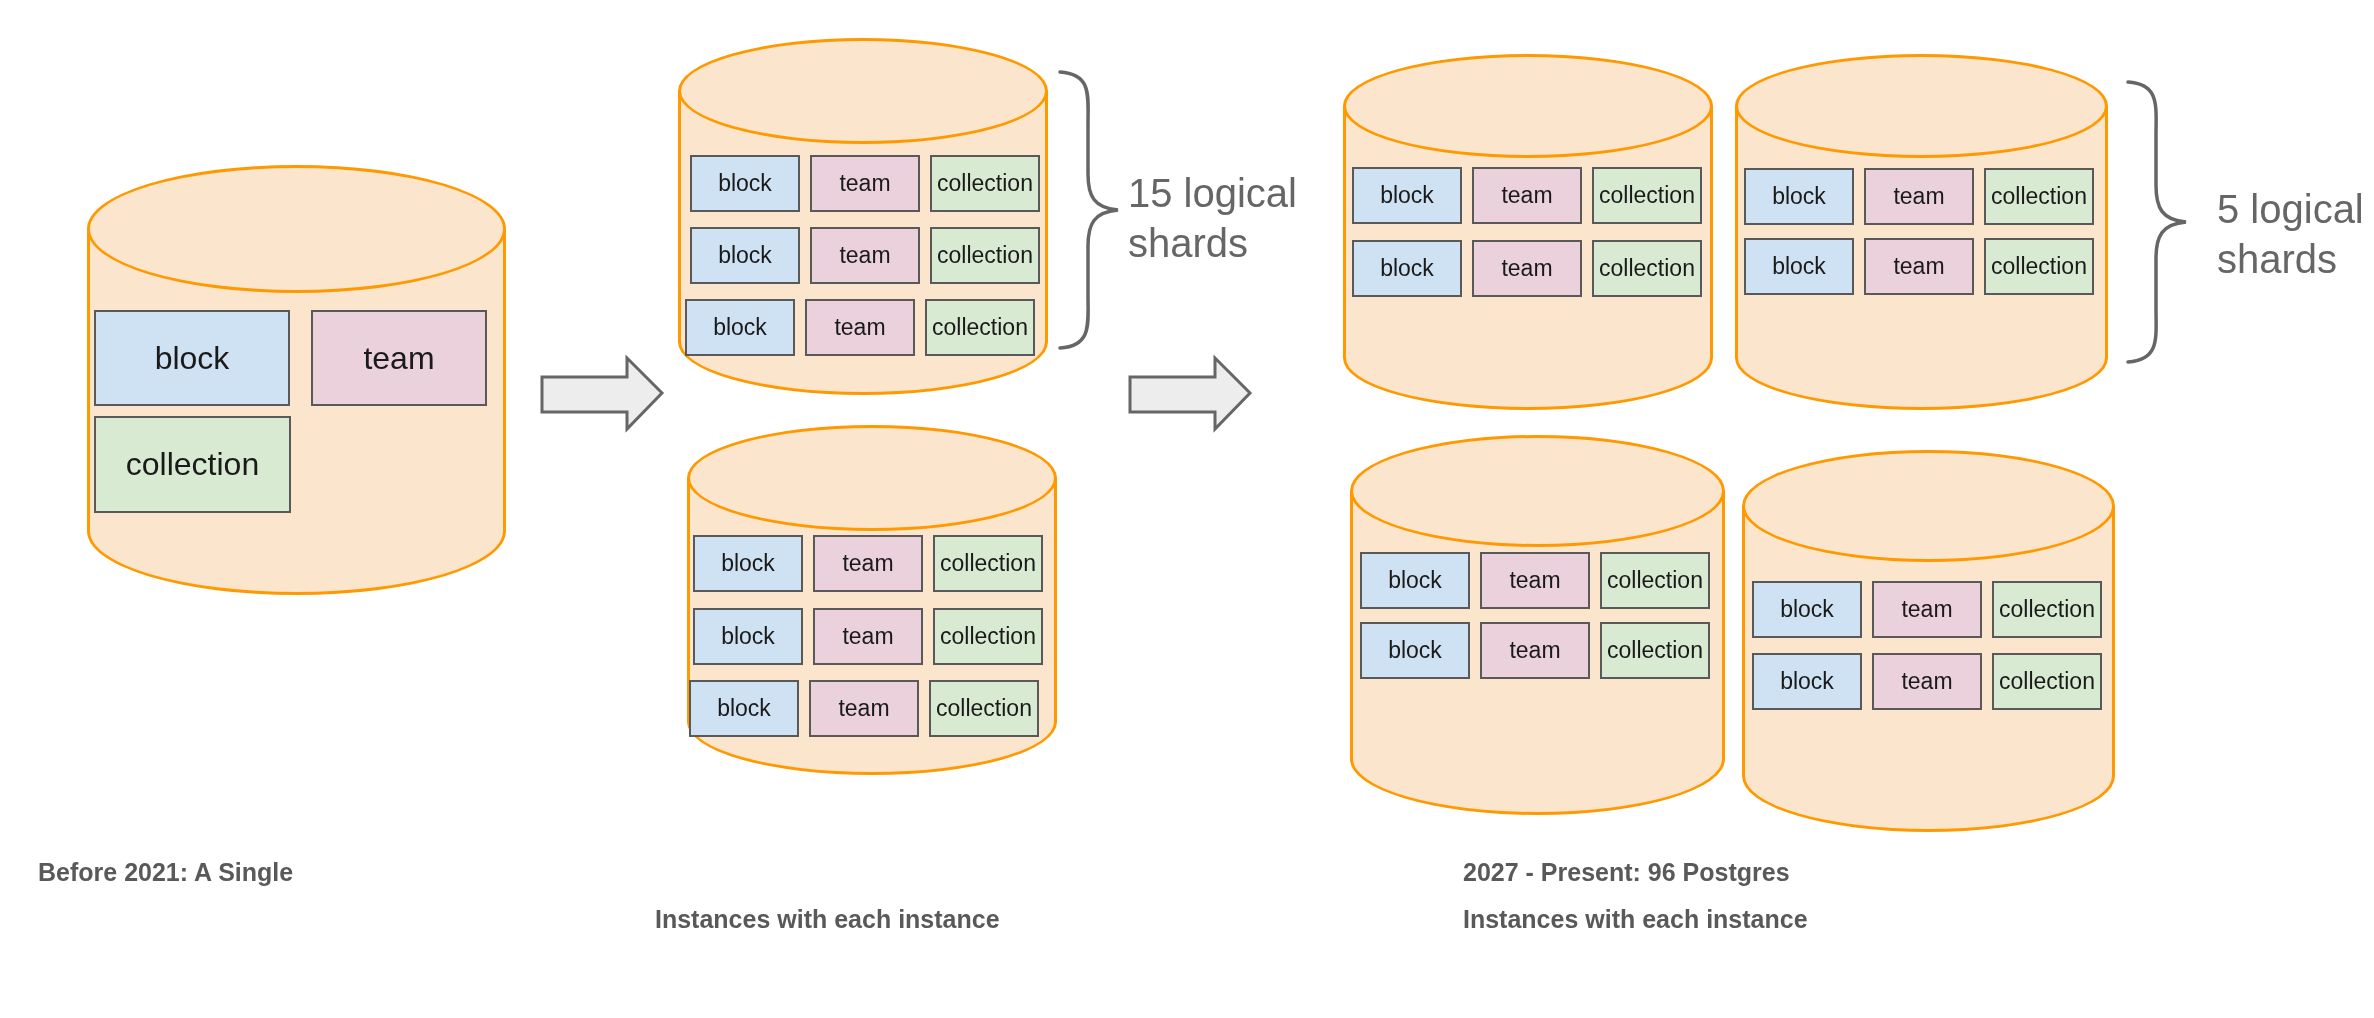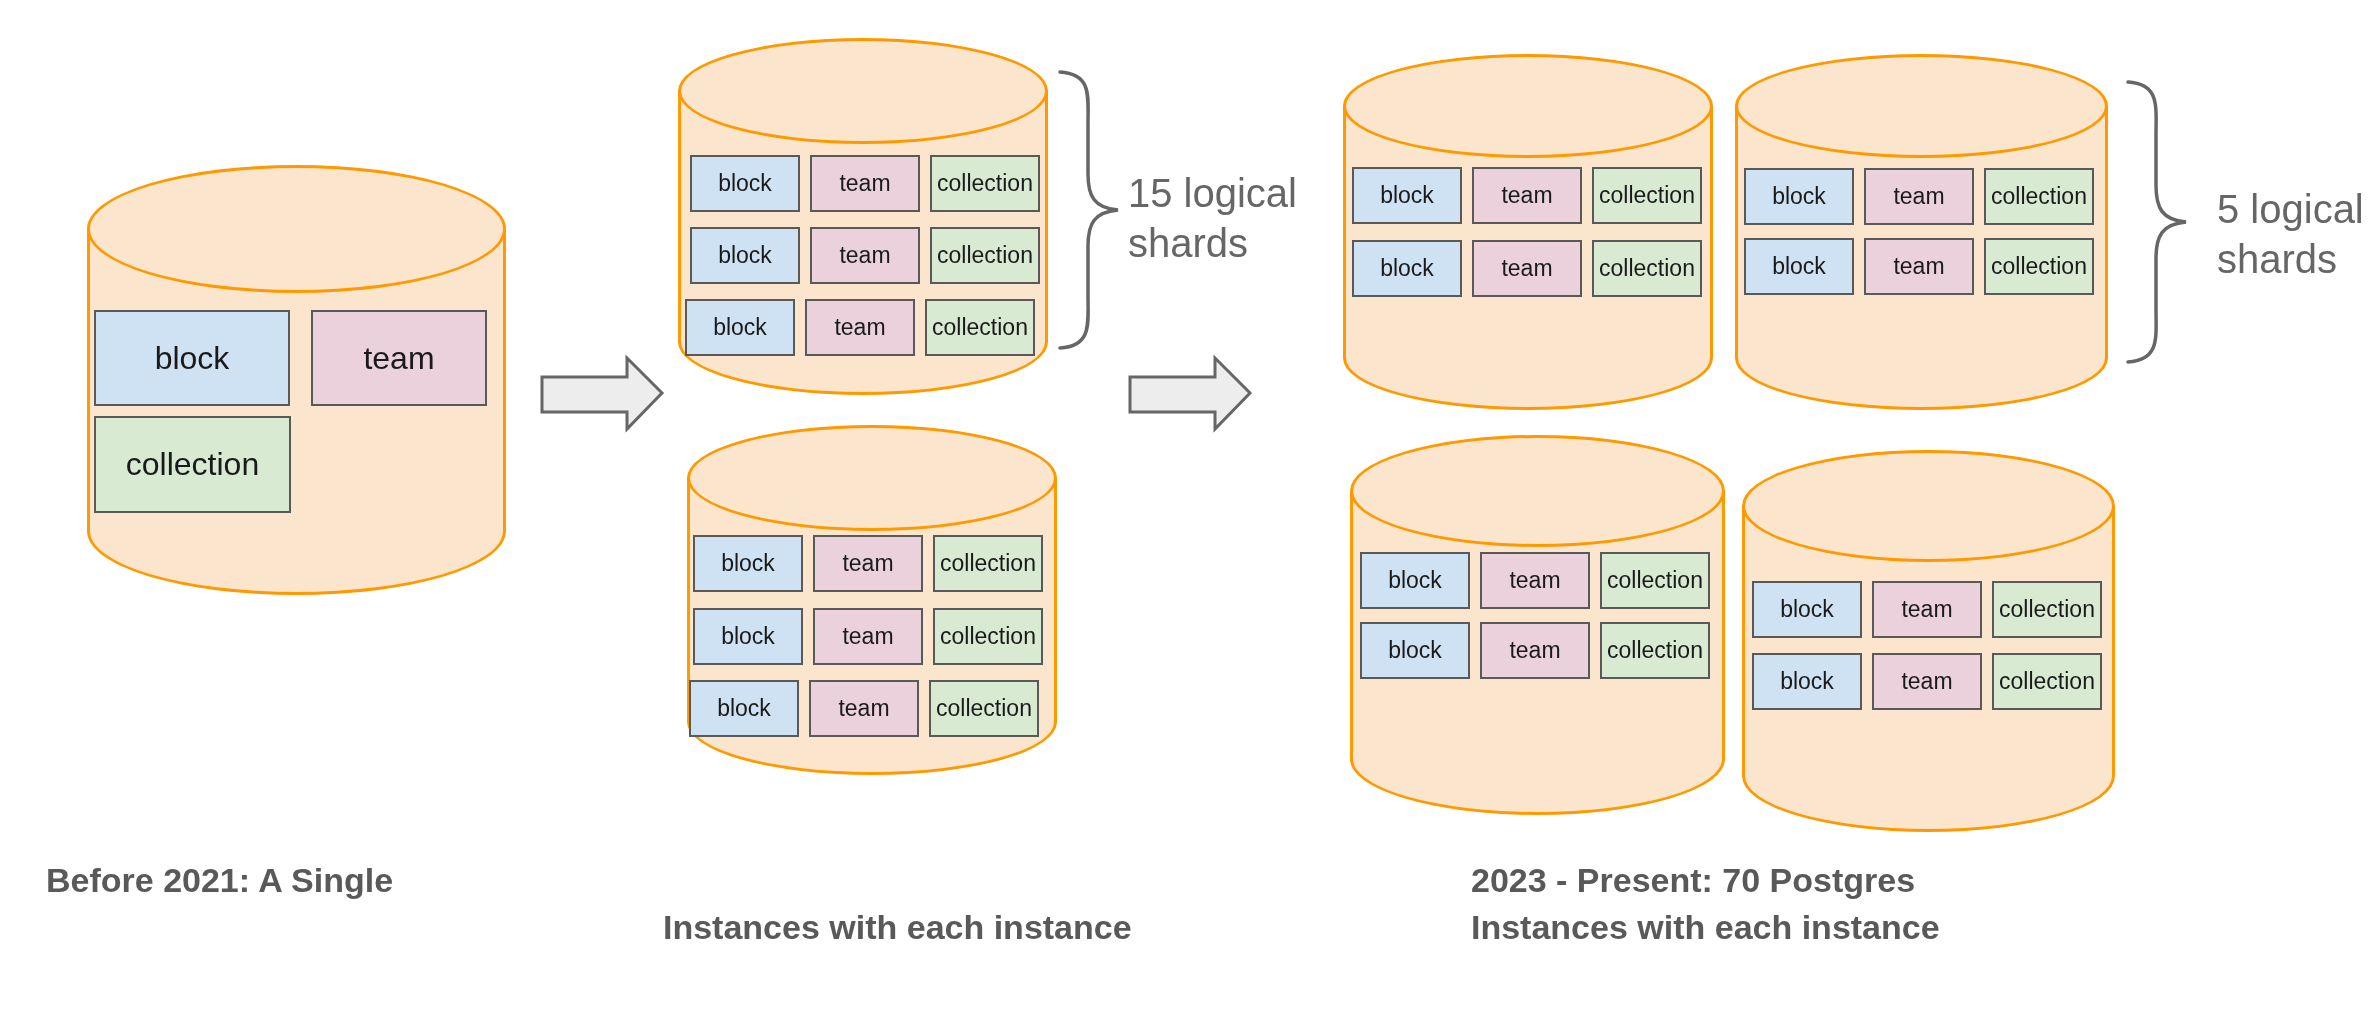--- a/index.html
+++ b/index.html
@@ -58,23 +58,23 @@
     box-sizing: border-box;
     display: flex; align-items: center; justify-content: center;
     font-size: 32px; color: #1a1a1a;
   }
   .big-box.block      { background: var(--block-fill, #cfe2f3); }
   .big-box.team       { background: var(--team-fill, #ead1dc); }
   .big-box.collection { background: var(--collection-fill, #d9ead3); }
 
   
   .caption {
-    position: absolute; margin: 8px;
+    position: absolute; margin: 0;
     font-weight: bold;
-    font-size: 34px; line-height: 47px;
+    font-size: 25px; line-height: 47px;
     color: var(--caption-text, #595959);
     white-space: nowrap;
   }
   .brace-label {
     position: absolute;
     font-size: 40px; line-height: 50px;
     color: var(--brace-label-text, #666666);
     white-space: nowrap;
   }
 
@@ -227,17 +227,17 @@
 
   <svg class="brace-svg" style="left:2124px; top:76px;" width="70" height="292" viewBox="0 0 70 288" preserveAspectRatio="none">
     <path d="M 4 6 C 36 8, 32 30, 32 58 L 32 108 C 32 130, 38 142, 62 144 C 38 146, 32 158, 32 180 L 32 230 C 32 258, 36 280, 4 282" fill="none" stroke="var(--brace-stroke, #666666)" stroke-width="3.5" stroke-linecap="round"></path>
   </svg>
   <div class="brace-label" style="left:2217px; top:184px;">
     <span>5 logical</span><br>
     <span>shards</span>
   </div>
 
   <p class="caption" style="left:1463px; top:849px;">
-    <span>2023 - Present: 70 Postgres</span><br>
+    <span>2027 - Present: 96 Postgres</span><br>
     <span>Instances with each instance</span><br>
   </p>
 
 </div>
 
 </body></html>

